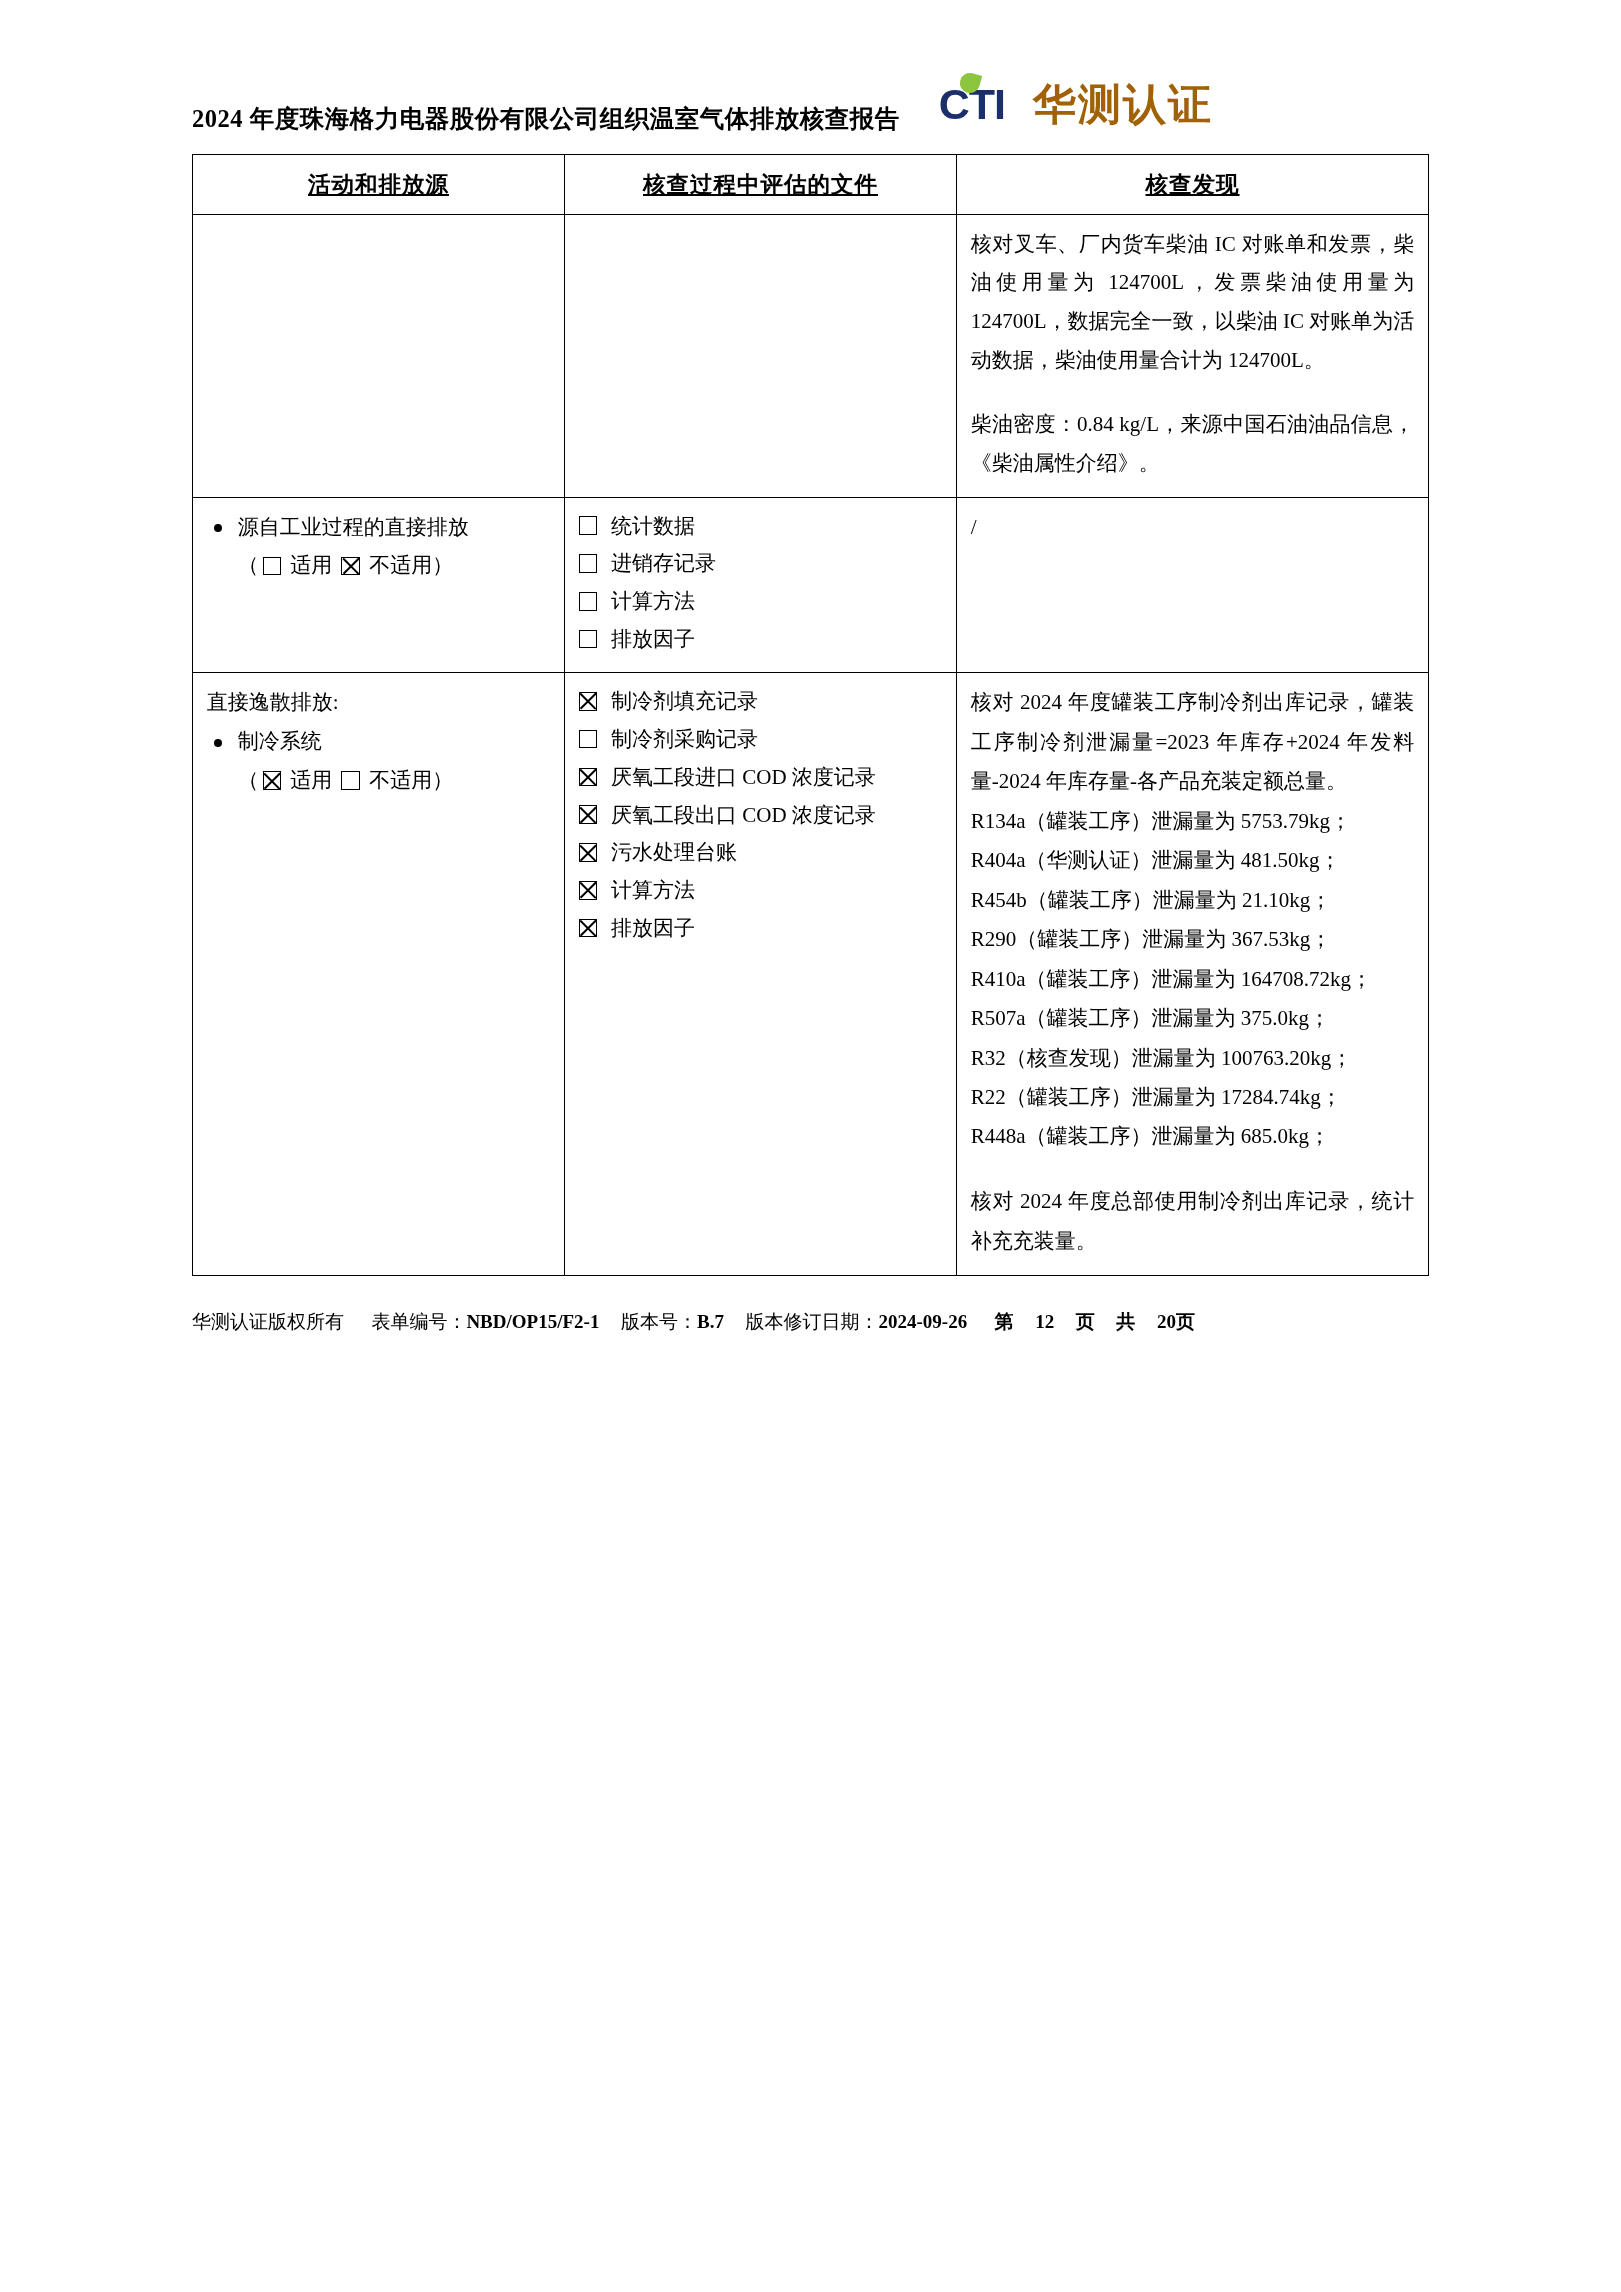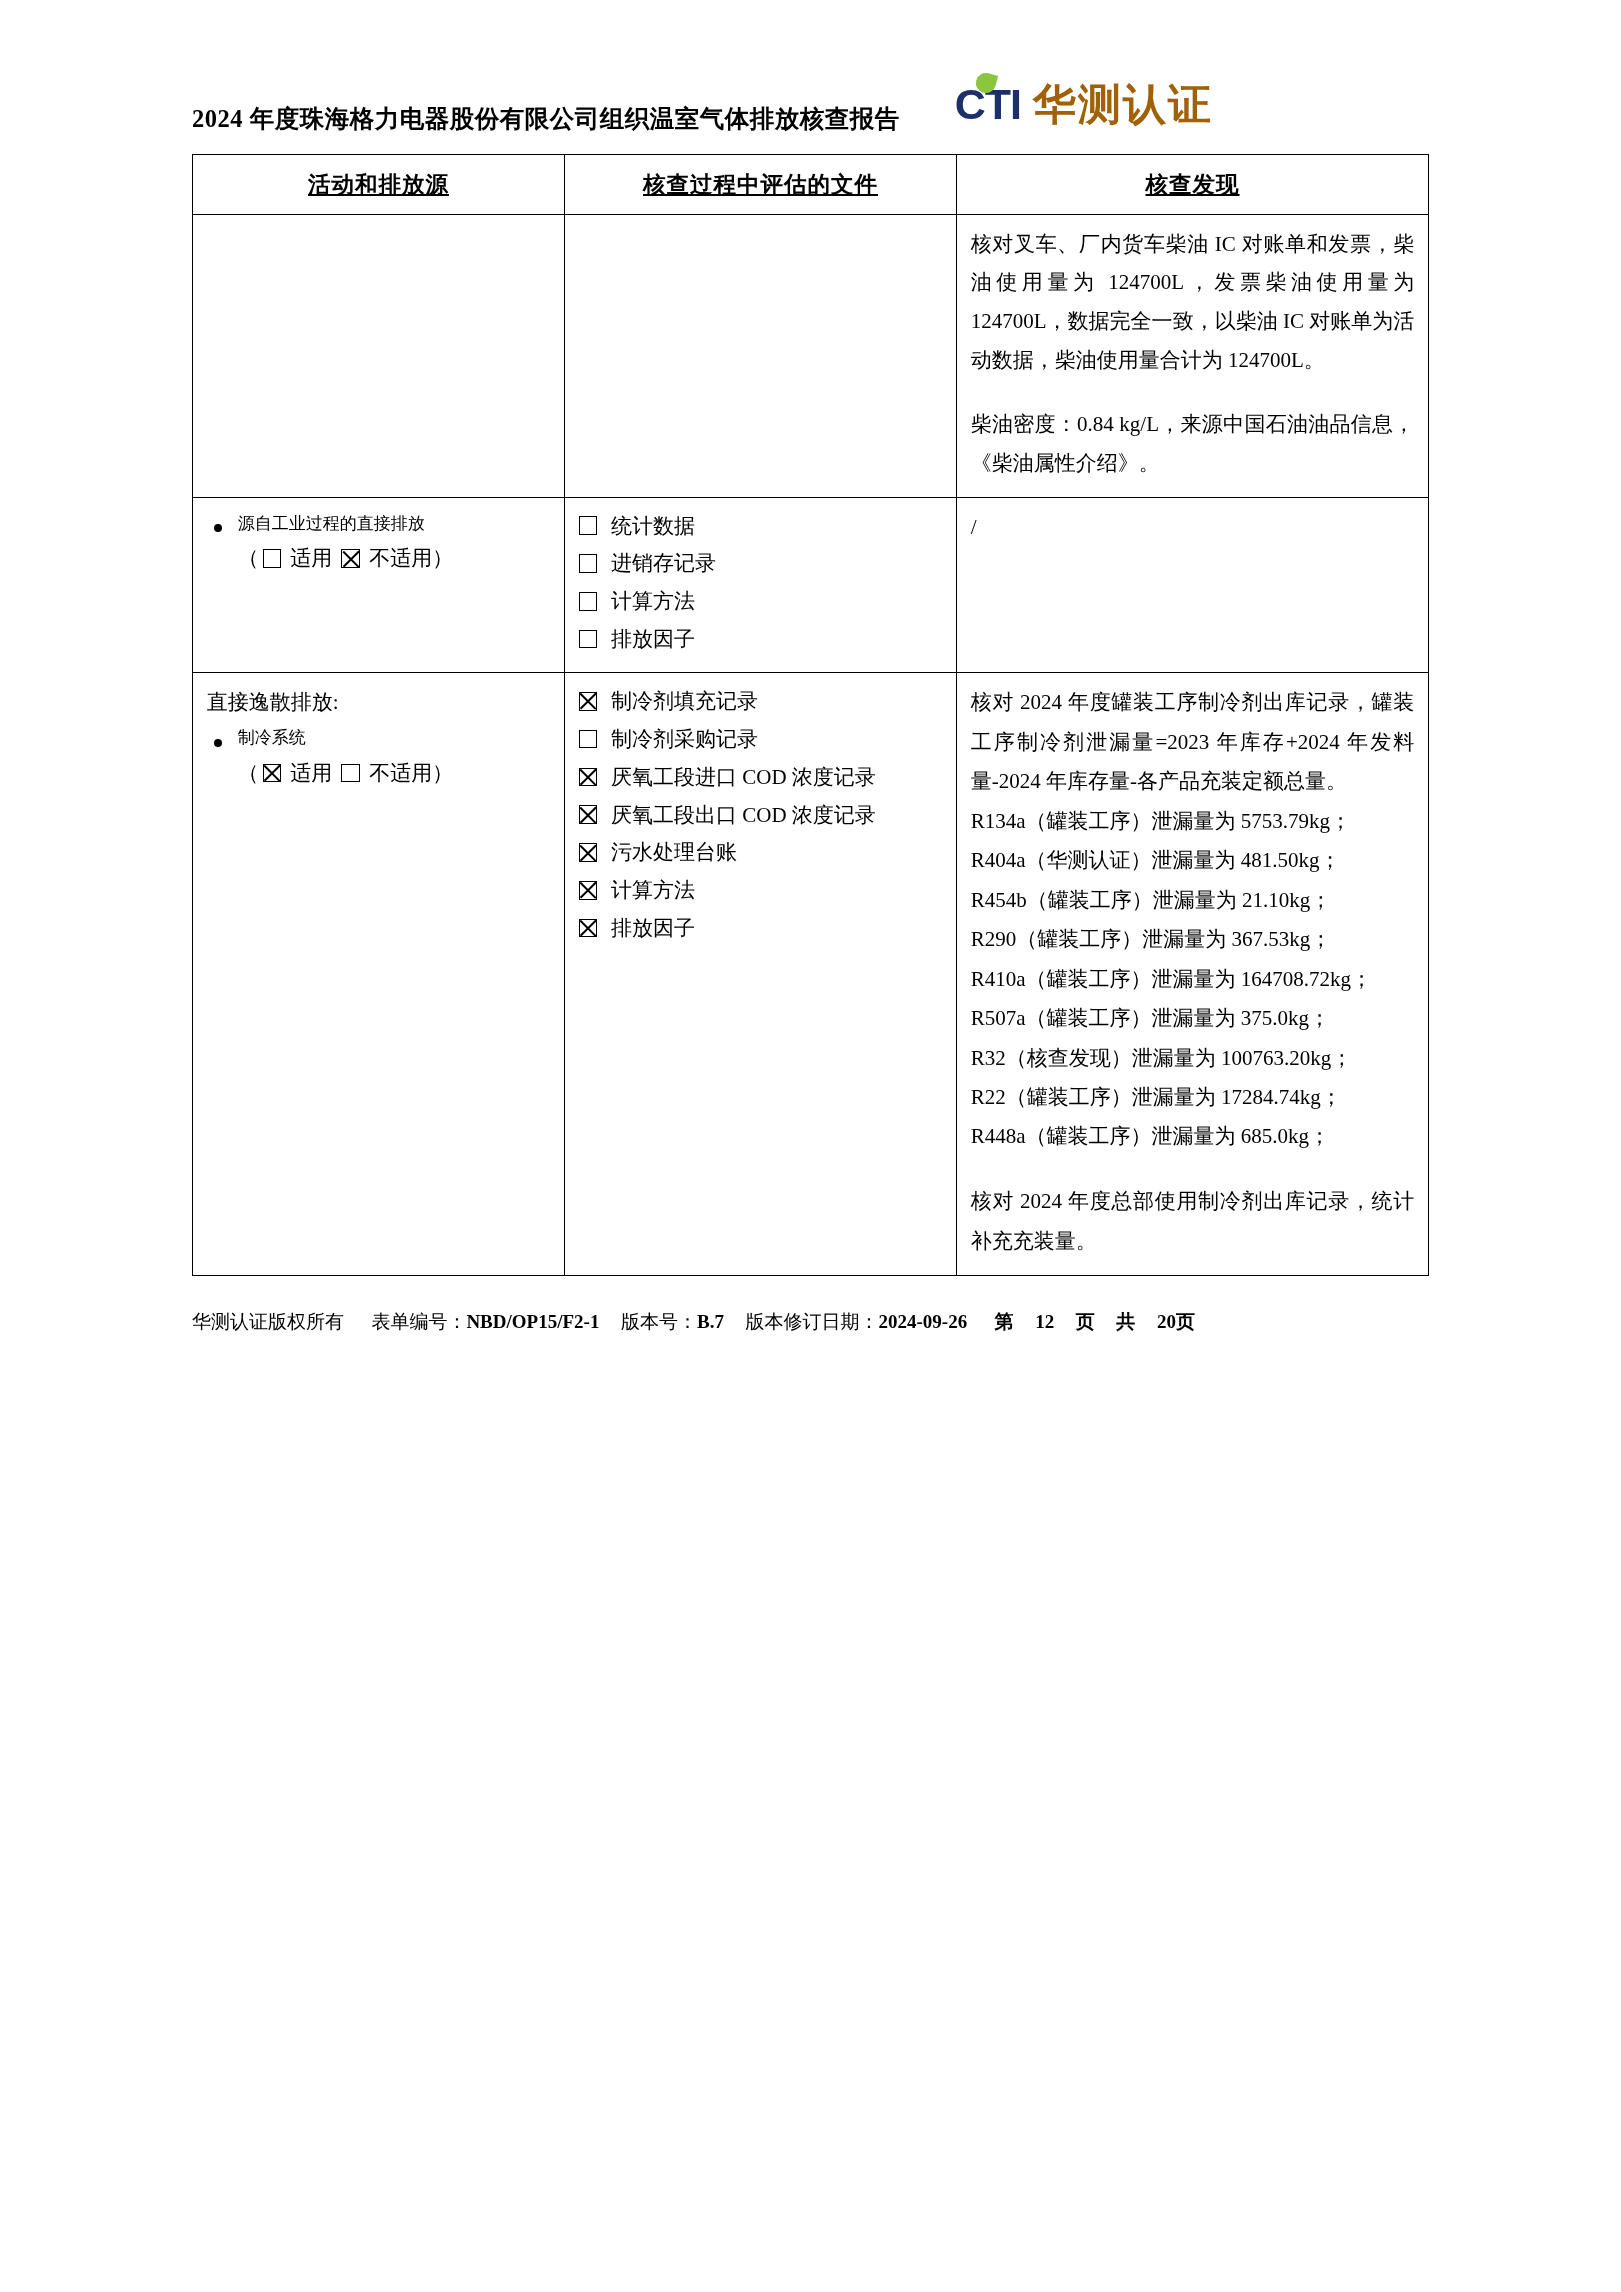--- a/index.html
+++ b/index.html
@@ -37,21 +37,21 @@
     font-weight: 600;
     letter-spacing: 0.5px;
     white-space: nowrap;
   }
   .logo {
     position: absolute;
     right: 188px;
     top: 83px;
     display: flex;
     align-items: center;
-    gap: 12px;
+    gap: 28px;
   }
   .logo-cti {
     font-family: "Liberation Sans", sans-serif;
     font-weight: bold;
     font-size: 43px;
     color: #1b2f6b;
     letter-spacing: -1px;
     line-height: 1;
   }
   .logo-leaf {
@@ -112,21 +112,21 @@
   .blank-line { height: 25.5px; }
 
   ul.bullets {
     list-style: none;
     margin: 0;
     padding: 0;
   }
   ul.bullets li {
     position: relative;
     padding-left: 31px;
-    font-size: 17px;
+    font-size: 21px;
     line-height: 1.85;
   }
   ul.bullets li:before {
     content: "";
     position: absolute;
     left: 7.8px;
     top: 16.7px;
     width: 7.8px;
     height: 7.8px;
     background: #000;

